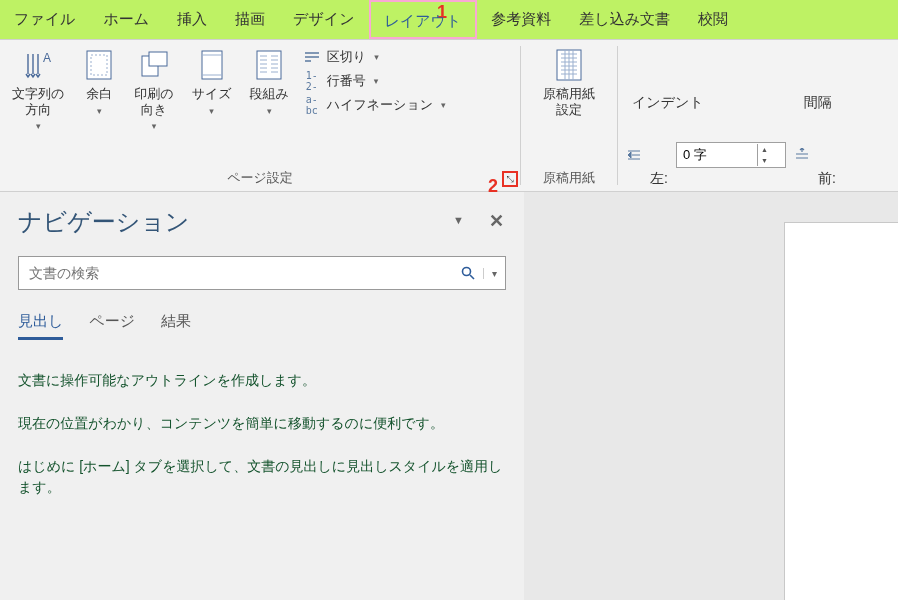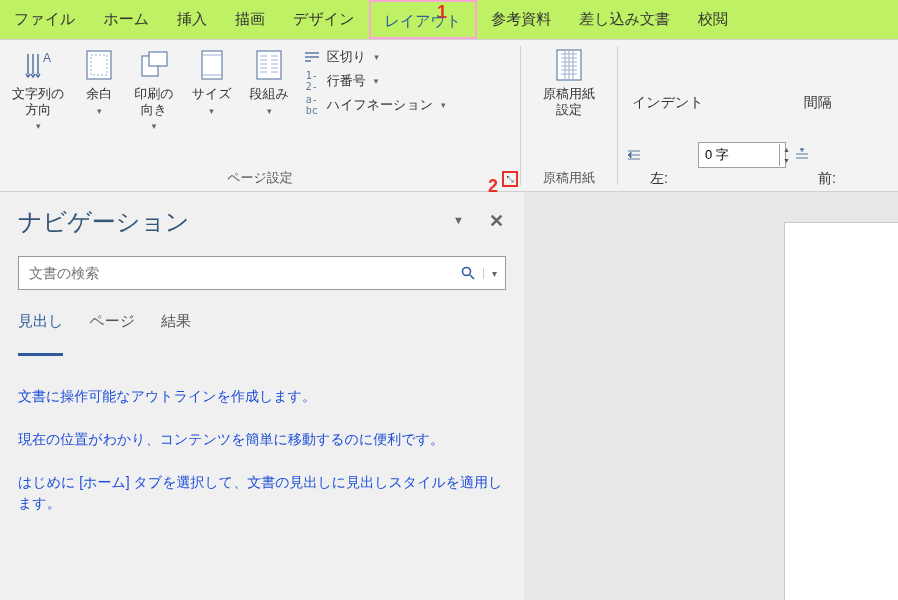--- a/index.html
+++ b/index.html
@@ -24,45 +24,45 @@
 .rbtn .caret { font-size: 9px; color: #666; }
 
 .rstack { display: flex; flex-direction: column; gap: 6px; padding-top: 4px; }
 .rrow { display: flex; align-items: center; gap: 6px; font-size: 13px; color: #333; cursor: pointer; white-space: nowrap; }
 .rrow .tinyico { width: 18px; height: 14px; display:flex; align-items:center; justify-content:center; color:#5b7aa0; font-size:10px; }
 .rrow .tail-caret { font-size: 9px; color: #666; margin-left: 2px; }
 
 .indent-grid { display: grid; grid-template-columns: auto auto 110px auto auto; gap: 6px 8px; align-items: center; padding-top: 4px; }
 .ilbl { font-size: 14px; color: #333; white-space:nowrap;margin-top:48px; }
 .ilbl.head { font-weight: normal; color:#333; }
-.spin { display: flex; align-items: center; background: #fff; border: 1px solid #a0a0a0; height: 26px; margin-left: 22px; }
+.spin { display: flex; align-items: center; background: #fff; border: 1px solid #a0a0a0; height: 26px; }
 .spin input { border: none; width: 80px; padding: 3px 6px; font-size: 13px; outline: none; }
 .spin .arrows { display: flex; flex-direction: column; border-left: 1px solid #a0a0a0; }
 .spin .arrows span { font-size: 7px; line-height: 1; padding: 2px 3px; cursor: pointer; color:#555; }
 
 .dlg-launch { position: absolute; right: 2px; bottom: 4px; width: 16px; height: 16px; border: 1px solid #bbb; display: flex; align-items: center; justify-content: center; font-size: 9px; cursor: pointer; background:#f3f3f3; }
 .dlg-launch.red { border: 2px solid #e83124; }
 
 
 .body-area { display: flex; height: calc(600px - 192px); }
 .nav-pane { width: 524px; background: #f0f0f0; padding: 14px 18px; position:relative; }
 .nav-title { font-size: 24px; color: #357; margin-bottom: 18px; }
 .nav-close { position:absolute; top:18px; right:20px; font-size:18px; color:#666; font-weight:bold; cursor:pointer; }
 .nav-drop { position:absolute; top:22px; right:60px; font-size:11px; color:#666; cursor:pointer; }
 
 .search { display:flex; align-items:center; border:1px solid #999; background:#fff; height:34px; margin-bottom:22px; }
 .search input { flex:1; border:none; padding:6px 10px; font-size:14px; color:#888; outline:none; }
 .search .sico { padding:0 8px; color:#2e5c9a; cursor:pointer; }
 .search .scaret { padding:0 8px; font-size:10px; color:#666; cursor:pointer; border-left:1px solid #ccc; }
 
 .subtabs { display:flex; gap:26px; font-size:15px; margin-bottom:30px; }
-.subtab { padding-bottom:22px; cursor:pointer; color:#555; }
+.subtab { padding-bottom:6px; cursor:pointer; color:#555; }
 .subtab.active { color:#2e5c9a; border-bottom:3px solid #2e5c9a; }
 
-.nav-msg { font-size:14px; line-height:1.5; color:#1d4ed8; margin-bottom:22px; }
+.nav-msg { font-size:14px; line-height:1.5; color:#14532d; margin-bottom:22px; }
 
 .doc-area { flex:1; background:#e8e8e8; position:relative; }
 .page { position:absolute; top:30px; left:260px; width:640px; height:900px; background:#fff; border:1px solid #c8c8c8; }
 
 
 .anno { position:absolute; color:#e83124; font-weight:bold; font-size:18px; }
 .anno1 { top:2px; left:437px; }
 .anno2 { position:absolute; top:136px; left:488px; color:#e83124; font-weight:bold; font-size:18px; }
 
 

